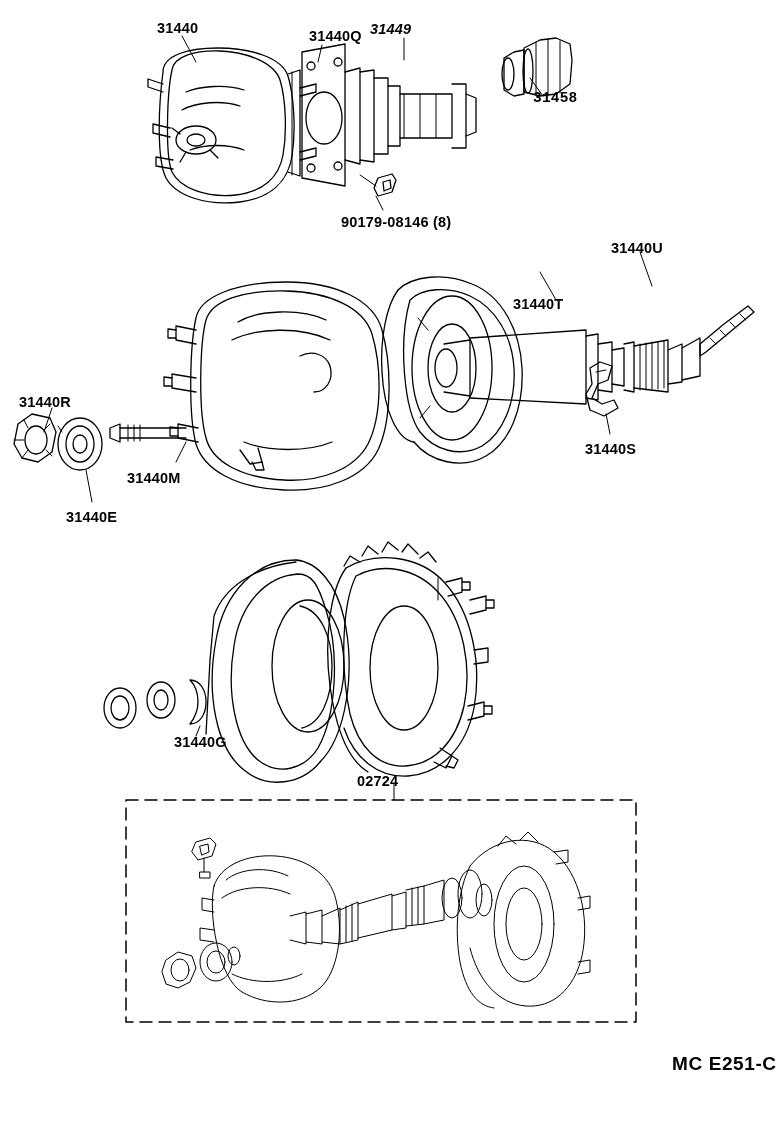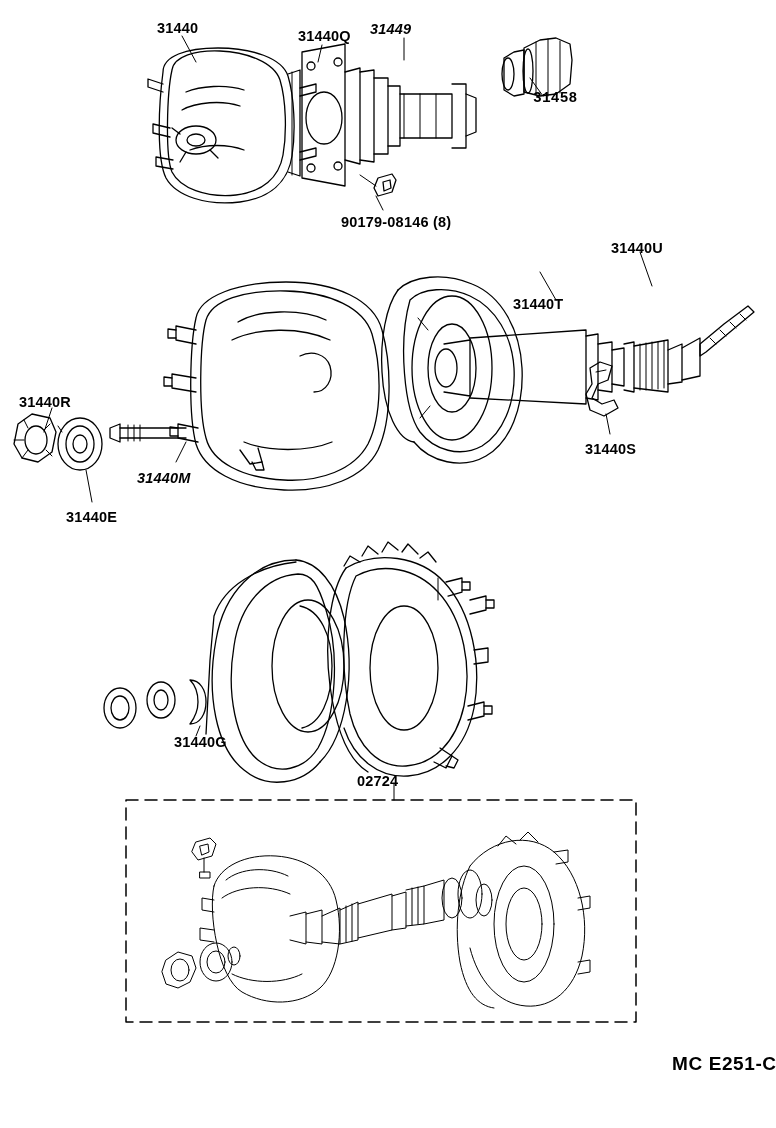--- a/index.html
+++ b/index.html
@@ -294,28 +294,28 @@
         <path d="M554 852 L568 850 L568 862 L556 864" stroke-width="1"></path>
         <path d="M578 898 L590 896 L590 908 L578 910" stroke-width="1"></path>
         <path d="M578 962 L590 960 L590 972 L578 974" stroke-width="1"></path>
         <path d="M498 846 L506 836 L516 844" stroke-width="1"></path>
         <path d="M520 840 L528 832 L538 842" stroke-width="1"></path>
       </g>
     </g>
   </svg>
 
   <div class="lbl" style="left:157px; top:20px;">31440</div>
-  <div class="lbl" style="left:298px; top:28px;">31440Q</div>
+  <div class="lbl" style="left:309px; top:28px;">31440Q</div>
   <div class="lbl" style="left:370px; top:21px;font-style:italic;">31449</div>
   <div class="lbl" style="left:533px; top:90px;font-family:Liberation Mono, monospace;">31458</div>
   <div class="lbl" style="left:341px; top:214px;">90179-08146 (8)</div>
   <div class="lbl" style="left:513px; top:260px;margin-top:36px;">31440T</div>
   <div class="lbl" style="left:611px; top:240px;">31440U</div>
   <div class="lbl" style="left:19px;  top:394px;">31440R</div>
   <div class="lbl" style="left:585px; top:441px;">31440S</div>
-  <div class="lbl" style="left:137px; top:470px;font-style:italic;">31440M</div>
+  <div class="lbl" style="left:127px; top:470px;">31440M</div>
   <div class="lbl" style="left:66px;  top:509px;">31440E</div>
   <div class="lbl" style="left:174px; top:734px;">31440G</div>
   <div class="lbl" style="left:357px; top:773px;">02724</div>
 
   <div class="lbl foot" style="left:672px; top:1053px;">MC  E251-C</div>
 
 </div>
 
 </body></html>

